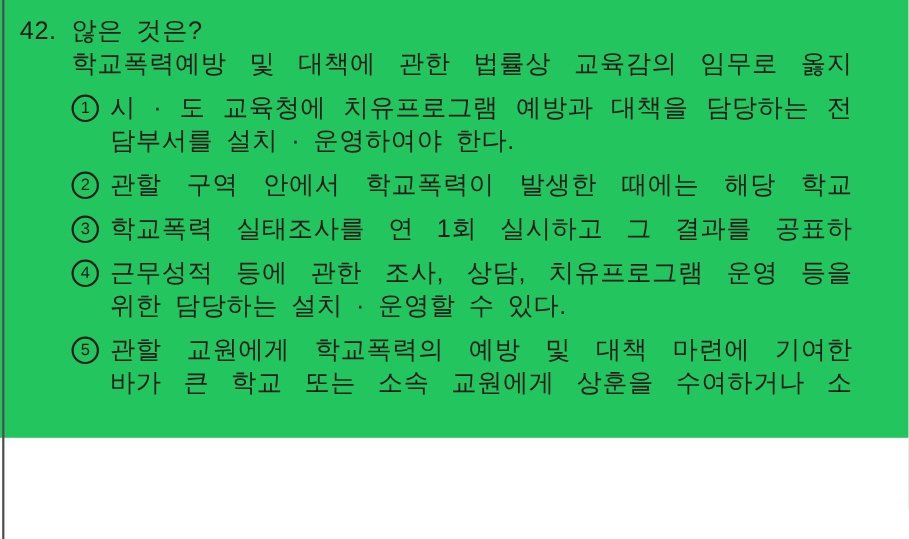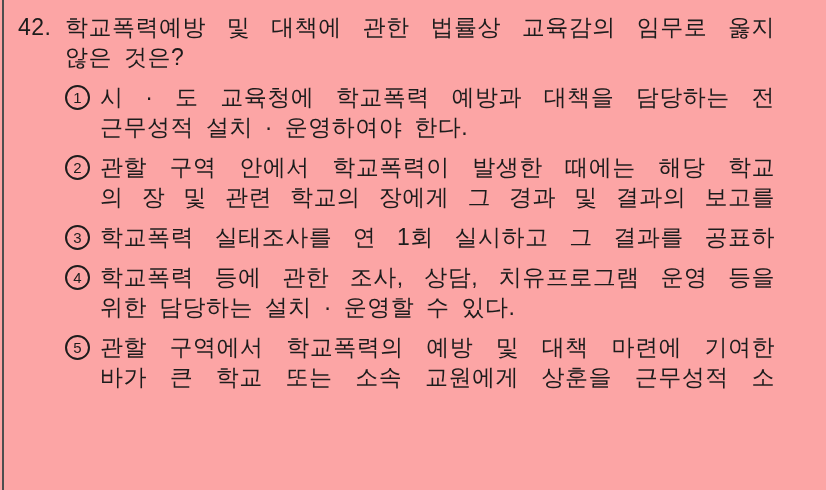--- a/index.html
+++ b/index.html
@@ -5,22 +5,22 @@
   * { margin: 0; padding: 0; box-sizing: border-box; }
   html, body {
     width: 826px; height: 490px;
     background: #ffffff;
     overflow: hidden;
     font-family: "Liberation Sans", "DejaVu Sans", sans-serif;
     color: #1c1c1c;
   }
   .page {
     position: relative;
-    width: 826px; height: 490px;
-    background: #fca5a5;
+    width: 826px; height: 398px;
+    background: #22c55e;
   }
   .left-rule {
     position: absolute;
     left: 2px; top: 0;
     width: 2px; height: 490px;
     background: #4d4d4d;
   }
   .content {
     position: absolute;
     left: 18px; top: 12px;
@@ -59,68 +59,67 @@
 <body>
 
 <div class="page">
   <div class="left-rule"></div>
 
   <div class="content">
 
     <div class="question">
       <div class="q-num">42.</div>
       <div class="q-text">
+        <div class="line">않은 것은?</div>
         <div class="line fill">학교폭력예방 및 대책에 관한 법률상 교육감의 임무로 옳지</div>
-        <div class="line">않은 것은?</div>
       </div>
     </div>
 
     <div class="option">
       <div class="o-marker">
         <span class="circle">1</span>
       </div>
       <div class="o-text">
-        <div class="line fill">시 · 도 교육청에 학교폭력 예방과 대책을 담당하는 전</div>
-        <div class="line">근무성적 설치 · 운영하여야 한다.</div>
+        <div class="line fill">시 · 도 교육청에 치유프로그램 예방과 대책을 담당하는 전</div>
+        <div class="line">담부서를 설치 · 운영하여야 한다.</div>
       </div>
     </div>
 
     <div class="option">
       <div class="o-marker">
         <span class="circle">2</span>
       </div>
       <div class="o-text">
         <div class="line fill">관할 구역 안에서 학교폭력이 발생한 때에는 해당 학교</div>
-        <div class="line fill">의 장 및 관련 학교의 장에게 그 경과 및 결과의 보고를</div>
       </div>
     </div>
 
     <div class="option">
       <div class="o-marker">
         <span class="circle">3</span>
       </div>
       <div class="o-text">
         <div class="line fill">학교폭력 실태조사를 연 1회 실시하고 그 결과를 공표하</div>
       </div>
     </div>
 
     <div class="option">
       <div class="o-marker">
         <span class="circle">4</span>
       </div>
       <div class="o-text">
-        <div class="line fill">학교폭력 등에 관한 조사, 상담, 치유프로그램 운영 등을</div>
+        <div class="line fill">근무성적 등에 관한 조사, 상담, 치유프로그램 운영 등을</div>
         <div class="line">위한 담당하는 설치 · 운영할 수 있다.</div>
       </div>
     </div>
 
     <div class="option">
       <div class="o-marker">
         <span class="circle">5</span>
       </div>
       <div class="o-text">
-        <div class="line fill">관할 구역에서 학교폭력의 예방 및 대책 마련에 기여한</div>
-        <div class="line fill">바가 큰 학교 또는 소속 교원에게 상훈을 근무성적 소</div>
+        <div class="line fill">관할 교원에게 학교폭력의 예방 및 대책 마련에 기여한</div>
+        <div class="line fill">바가 큰 학교 또는 소속 교원에게 상훈을 수여하거나 소</div>
       </div>
     </div>
 
   </div>
 </div>
 
 </body></html>

